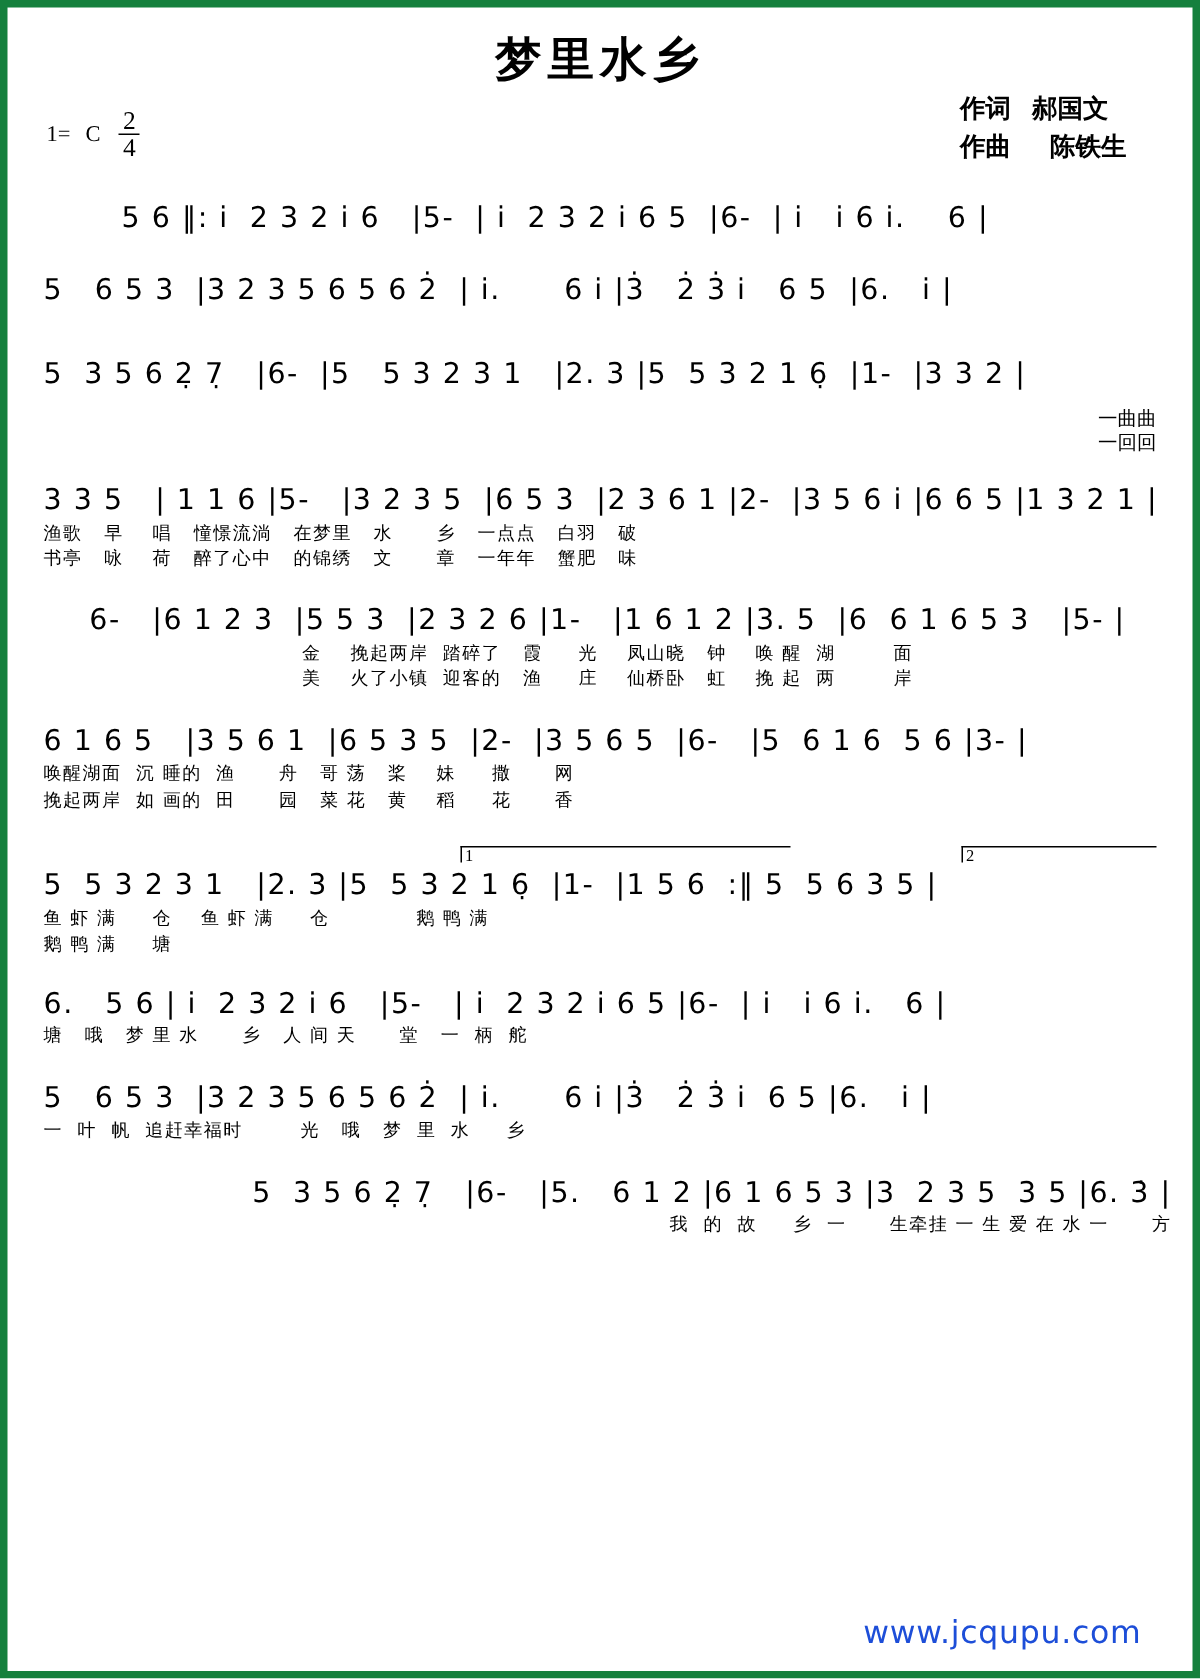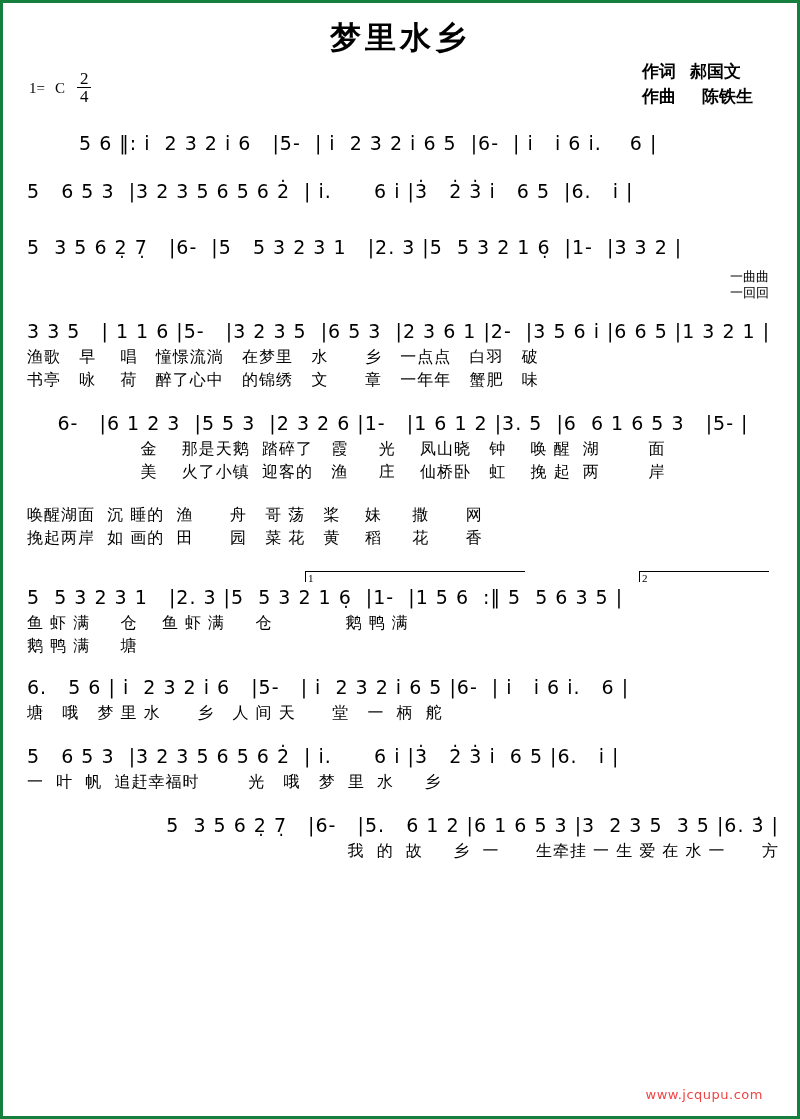--- a/index.html
+++ b/index.html
@@ -13,21 +13,21 @@
     position: relative;
     font-family: "Liberation Serif", "DejaVu Serif", serif;
     color: #000000;
     overflow: hidden;
   }
   .sheet {
     position: relative;
     width: 800px;
     height: 1119px;
     box-sizing: border-box;
-    border: 3px solid #15803d;
+    border: 5px solid #15803d;
   }
   .title {
     text-align: center;
     font-size: 31px;
     font-weight: bold;
     letter-spacing: 4px;
     margin-top: 14px;
     font-family: "DejaVu Sans", "Liberation Sans", sans-serif;
   }
   .credits {
@@ -77,41 +77,41 @@
   }
   .notes {
     font-family: "DejaVu Sans", "Liberation Sans", sans-serif;
     font-size: 19px;
     letter-spacing: 1px;
     white-space: pre;
     line-height: 1.35;
   }
   .lyric {
     font-family: "DejaVu Sans", "Liberation Sans", sans-serif;
-    font-size: 16px;
+    font-size: 12px;
     letter-spacing: 1px;
     white-space: pre;
     line-height: 1.45;
   }
   .note-indent { padding-left: 52px; }
   .sidebox {
     position: absolute;
     right: 34px;
     font-size: 13px;
     line-height: 1.25;
     text-align: left;
     font-family: Liberation Serif, serif;
     white-space: pre;
   }
   .watermark {
     position: absolute;
     right: 34px;
     bottom: 14px;
-    font-size: 13px;
-    color: #ef4444;
+    font-size: 21px;
+    color: #1d4ed8;
     font-family: "DejaVu Sans", "Liberation Sans", sans-serif;
     letter-spacing: 0.5px;
   }
   .endings-row {
     position: relative;
     height: 14px;
   }
   .ending-mark {
     position: absolute;
     border-left: 1.5px solid #000;
@@ -166,25 +166,26 @@
     </div>
 
     <div class="line" style="margin-top:50px;">
       <div class="notes">3 3 5   | 1 1 6 |5-   |3 2 3 5  |6 5 3  |2 3 6 1 |2-  |3 5 6 i |6 6 5 |1 3 2 1 |</div>
       <div class="lyric">渔歌   早    唱   憧憬流淌   在梦里   水      乡   一点点   白羽   破</div>
       <div class="lyric">书亭   咏    荷   醉了心中   的锦绣   文      章   一年年   蟹肥   味</div>
     </div>
 
     <div class="line" style="margin-top:20px;text-align:center;">
       <div class="notes">6-   |6 1 2 3  |5 5 3  |2 3 2 6 |1-   |1 6 1 2 |3. 5  |6  6 1 6 5 3   |5- |</div>
-      <div class="lyric">金    那是天鹅  踏碎了   霞     光    凤山晓   钟    唤 醒  湖        面</div>
+      <div class="lyric">金    挽起两岸  踏碎了   霞     光    凤山晓   钟    唤 醒  湖        面</div>
       <div class="lyric">美    火了小镇  迎客的   渔     庄    仙桥卧   虹    挽 起  两        岸</div>
     </div>
 
     <div class="line" style="margin-top:20px;">
+      <div class="notes">6 1 6 5   |3 5 6 1  |6 5 3 5  |2-  |3 5 6 5  |6-   |5  6 1 6  5 6 |3- |</div>
       <div class="lyric">唤醒湖面  沉 睡的  渔      舟   哥 荡   桨    妹     撒      网</div>
       <div class="lyric">挽起两岸  如 画的  田      园   菜 花   黄    稻     花      香</div>
     </div>
 
     <div class="line" style="margin-top:22px;">
       <div class="endings-row">
         <div class="ending-mark" style="left:278px; width:220px;">
           <span>1</span>
         </div>
         <div class="ending-mark" style="left:612px; width:130px;">

